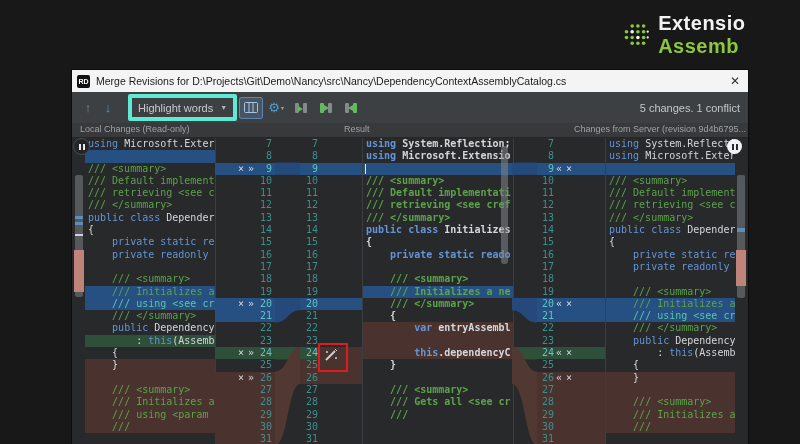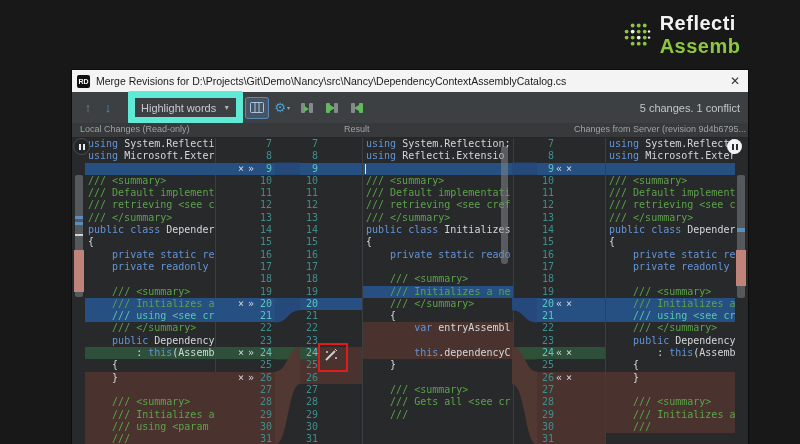--- a/index.html
+++ b/index.html
@@ -11,21 +11,21 @@
   
   .win{position:absolute;left:72px;top:70px;width:676px;height:374px;background:var(--editorbg,#27292b);box-shadow:0 0 0 1px #0c0c0c;}
   .titlebar{position:absolute;left:0;top:0;width:676px;height:22px;background:#f4f4f4;display:flex;align-items:center;}
   .appicon{width:13px;height:13px;margin-left:5px;background:#111;color:#fff;font-size:7px;font-weight:bold;display:flex;align-items:center;justify-content:center;border-radius:2px;}
   .wtitle{margin-left:6px;font-size:10.5px;color:#1b1b1b;white-space:nowrap;overflow:hidden;flex:1;}
   .wclose{width:26px;text-align:center;font-size:12px;color:#333;cursor:default;}
   .toolbar{position:absolute;left:0;top:22px;width:676px;height:31px;background:#3d4042;display:flex;align-items:center;border-bottom:1px solid #303334;}
   .tb{font-size:13px;width:20px;text-align:center;}
   .up{color:#84898c;margin-left:6px;}
   .down{color:#3f96d8;}
-  .dd{margin-left:10px;height:19px;border:7px solid #5eead4;border-radius:2px;display:flex;align-items:center;padding:0 6px;color:#c7cbce;font-size:11px;gap:7px;}
+  .dd{margin-left:10px;height:19px;border:4px solid #5eead4;border-radius:2px;display:flex;align-items:center;padding:0 6px;color:#c7cbce;font-size:11px;gap:7px;}
   .dd .caret{font-size:7px;color:#aeb2b5;}
   .tbtn{width:22px;height:20px;display:flex;align-items:center;justify-content:center;margin-left:3px;border-radius:2px;}
   .tbtn.selected{background:rgba(110,160,220,.22);box-shadow:0 0 0 1px #5c86b4;}
   .gear{font-family:"DejaVu Sans",sans-serif;color:#4a9fd0;font-size:13px;line-height:13px;}
   .gcaret{font-size:6px;color:#9aa0a4;margin-left:1px;}
   .status{margin-left:auto;margin-right:8px;font-size:11px;color:#c3c7ca;}
   .pheads{position:absolute;left:0;top:53px;width:676px;height:14px;background:#37393b;border-bottom:1px solid #242627;font-size:9px;color:#9ea3a7;}
   .ph{position:absolute;top:1px;white-space:nowrap;}
   .ph1{left:8px;} .ph2{left:272px;} .ph3{right:2px;}
   
@@ -81,21 +81,21 @@
           <circle cx="17" cy="25" r="2.2"></circle>
           <circle cx="24" cy="25" r="2.2"></circle>
       </g>
       <g fill="#f2f2f2">
         <circle cx="10" cy="11" r="2.2"></circle>
           <circle cx="17" cy="18" r="2.2"></circle>
           <circle cx="29" cy="11" r="1.4"></circle>
           <circle cx="29" cy="18" r="1.4"></circle>
       </g>
     </svg>
-    <div class="logo-text"><span>Reflecti </span><span class="green">Assemb</span></div>
+    <div class="logo-text"><span>Extensio </span><span class="green">Assemb</span></div>
   </div>
 
   <div class="win">
 
     <div class="titlebar">
       <span class="appicon">RD</span>
       <span class="wtitle">Merge Revisions for D:\Projects\Git\Demo\Nancy\src\Nancy\DependencyContextAssemblyCatalog.cs</span>
       <span class="wclose">✕</span>
     </div>
 
@@ -151,21 +151,20 @@
 
       <div class="stripe" style="left:0;">
         <div class="sthumb" style="top:37px;height:122px;"></div>
         <div class="smark" style="top:78px;height:3px;background:#5b8dbd;"></div>
         <div class="smark" style="top:84px;height:3px;background:#5b8dbd;"></div>
         <div class="smark" style="top:96px;height:2px;background:#cfd2d4;"></div>
         <div class="smark" style="top:112px;height:42px;width:10px;left:2px;background:#c08379;"></div>
       </div>
 
       <div class="col col-leftcode" id="left-code" style="left:13px;width:130px;">
-          <div class="row codecell"><span class="k">using </span><span class="t">System.Reflecti</span></div>
           <div class="row codecell"><span class="k">using </span><span class="t">Microsoft.Exter</span></div>
           <div class="row codecell hl-blue"></div>
           <div class="row codecell"><span class="c">/// &lt;summary&gt;</span></div>
           <div class="row codecell"><span class="c">/// Default implement</span></div>
           <div class="row codecell"><span class="c">/// retrieving &lt;see c</span></div>
           <div class="row codecell"><span class="c">/// &lt;/summary&gt;</span></div>
           <div class="row codecell"><span class="k">public class </span><span class="t">Depender</span></div>
           <div class="row codecell"><span class="t">{</span></div>
           <div class="row codecell"><span class="t">    </span><span class="k">private static re</span></div>
           <div class="row codecell"><span class="t">    </span><span class="k">private readonly</span></div>
@@ -264,23 +263,23 @@
           <div class="row "></div>
           <div class="row  hl-brown"></div>
           <div class="row  hl-brown"></div>
           <div class="row  hl-brown"></div>
           <div class="row "></div>
           <div class="row "></div>
           <div class="row "></div>
           <div class="row "></div>
           <div class="row "></div>
         </div>
-      <div class="col col-midcode" id="mid-code" style="left:290px;width:150px;">
+      <div class="col col-midcode" id="mid-code" style="left:290px;width:150px;font-weight:bold;">
           <div class="row codecell"><span class="k">using </span><span class="t">System.Reflection;</span></div>
-          <div class="row codecell"><span class="k">using </span><span class="t">Reflecti.Extensio</span></div>
+          <div class="row codecell"><span class="k">using </span><span class="t">Microsoft.Extensio</span></div>
           <div class="row codecell hl-blue"><i class="cursorbar"></i></div>
           <div class="row codecell"><span class="c">/// &lt;summary&gt;</span></div>
           <div class="row codecell"><span class="c">/// Default implementati</span></div>
           <div class="row codecell"><span class="c">/// retrieving &lt;see cref</span></div>
           <div class="row codecell"><span class="c">/// &lt;/summary&gt;</span></div>
           <div class="row codecell"><span class="k">public class </span><span class="t">Initializes</span></div>
           <div class="row codecell"><span class="t">{</span></div>
           <div class="row codecell"><span class="t">    </span><span class="k">private static reado</span></div>
           <div class="row codecell"></div>
           <div class="row codecell"><span class="t">    </span><span class="c">/// &lt;summary&gt;</span></div>

